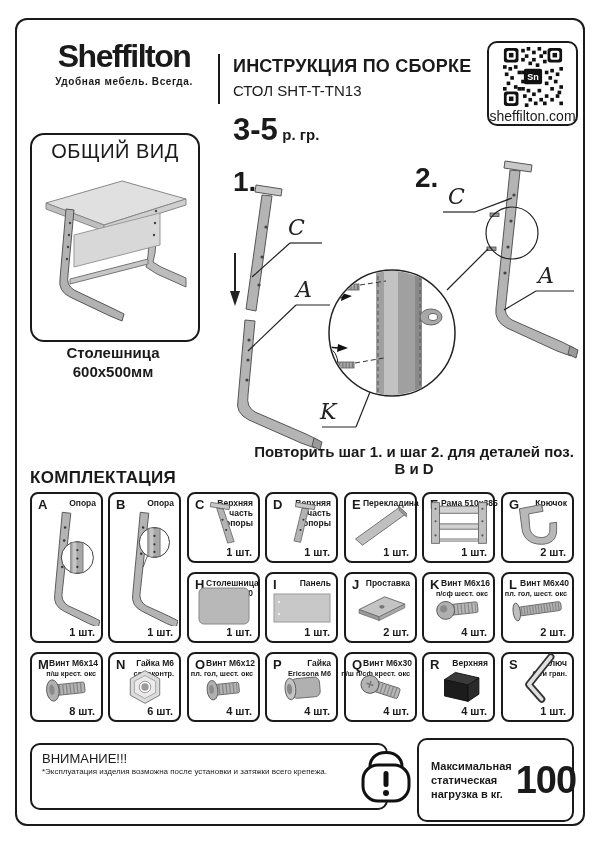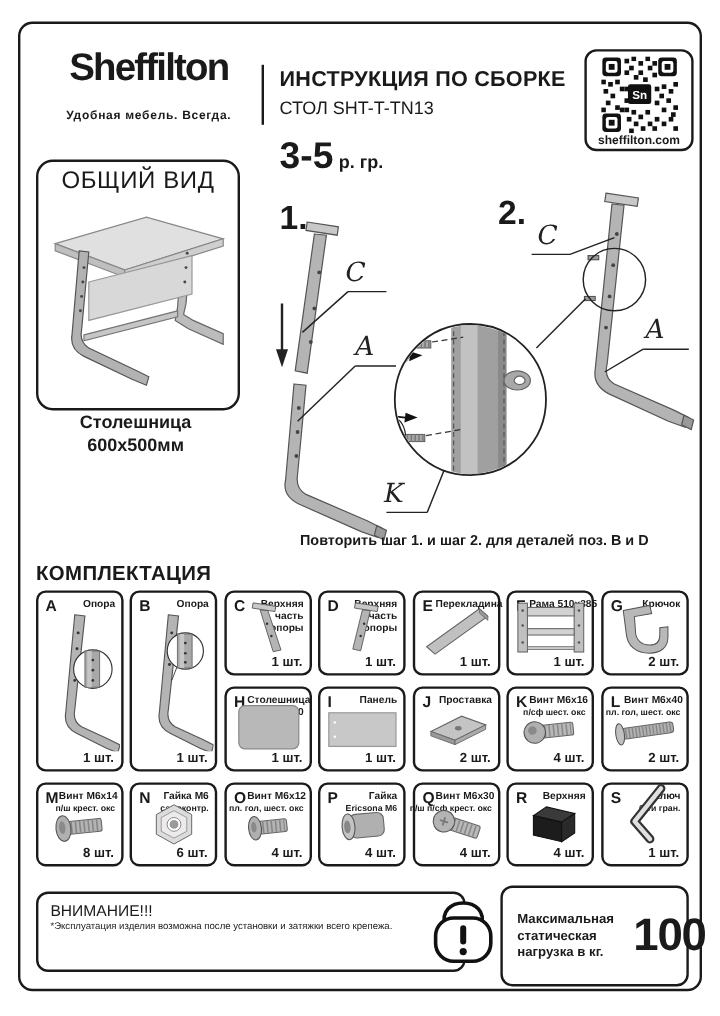--- a/index.html
+++ b/index.html
@@ -3,45 +3,45 @@
 <meta charset="utf-8">
 <style>
   html,body{margin:0;padding:0;background:#fff;}
   .page{position:relative;width:600px;height:847px;background:#fff;overflow:hidden;
         font-family:"Liberation Sans",sans-serif;color:#1a1a1a;}
   .page-border{position:absolute;left:15px;top:18px;width:566px;height:804px;
         border:2px solid #1a1a1a;border-radius:12px;}
   
   .brand{position:absolute;left:44px;top:40px;width:160px;text-align:center;}
   .brand-name{font-size:32px;font-weight:bold;letter-spacing:-1.5px;line-height:1;}
-  .brand-tag{font-size:10px;font-weight:bold;letter-spacing:.6px;margin-top:19px;}
+  .brand-tag{font-size:10px;font-weight:bold;letter-spacing:.6px;margin-top:4px;}
   .hdr-divider{position:absolute;left:218px;top:54px;width:2px;height:50px;background:#1a1a1a;}
   .doc-title{position:absolute;left:233px;top:56px;font-size:18px;font-weight:bold;letter-spacing:.2px;}
   .doc-sub{position:absolute;left:233px;top:82px;font-size:15px;}
   .qr-box{position:absolute;left:487px;top:41px;width:87px;height:81px;border:2px solid #1a1a1a;
         border-radius:10px;display:flex;flex-direction:column;align-items:center;}
   .qr-box svg{margin-top:4px;}
-  .qr-caption{font-size:10px;font-weight:bold;margin-top:1px;}
+  .qr-caption{font-size:14px;font-weight:normal;margin-top:1px;}
   
   .overview-box{position:absolute;left:30px;top:133px;width:166px;height:205px;
         border:2px solid #1a1a1a;border-radius:14px;text-align:center;}
   .overview-title{font-size:20px;font-weight:normal;margin-top:5px;letter-spacing:.5px;}
   .overview-caption{position:absolute;left:30px;top:344px;width:166px;text-align:center;
         font-size:15px;font-weight:bold;line-height:1.25;}
   
   .age{position:absolute;left:233px;top:112px;}
   .age-big{font-size:31px;font-weight:bold;}
   .age-small{font-size:15px;font-weight:bold;margin-top:45px;}
   .step-num{position:absolute;font-size:28px;font-weight:bold;}
   .step1{left:233px;top:166px;} .step2{left:415px;top:162px;}
   .steps-svg{position:absolute;left:218px;top:155px;}
   .dlabel{position:absolute;font-family:"DejaVu Serif",serif;font-style:italic;
         font-size:22px;color:#222;}
-  .repeat-note{position:absolute;left:250px;top:443px;width:328px;text-align:left;
-        font-size:12px;font-weight:bold;z-index:5;}
+  .repeat-note{position:absolute;left:250px;top:443px;width:328px;text-align:center;
+        font-size:15px;font-weight:bold;z-index:5;}
   
   .parts-title{position:absolute;left:30px;top:468px;font-size:17px;font-weight:bold;letter-spacing:.3px;}
   .cell{position:absolute;width:73px;border:2px solid #1a1a1a;border-radius:8px;
         box-sizing:border-box;background:#fff;}
   .cell .letter{position:absolute;top:3px;left:6px;font-size:13px;font-weight:bold;}
   .pname{position:absolute;top:4px;right:5px;left:17px;text-align:right;
         font-size:8.5px;font-weight:bold;line-height:1.2;}
   .nw{white-space:nowrap;}
   .psub{position:absolute;top:15px;right:5px;white-space:nowrap;font-size:7.3px;font-weight:bold;padding-left:13px;}
   .qty{position:absolute;bottom:3px;right:6px;font-size:11px;font-weight:bold;}
@@ -53,21 +53,21 @@
   
   .attn-box{position:absolute;left:30px;top:743px;width:358px;height:67px;
         border:2px solid #1a1a1a;border-radius:10px;box-sizing:border-box;padding:6px 10px;}
   .attn-title{font-size:13px;font-weight:normal;}
   .attn-line{font-size:8px;line-height:1.4;}
   .kettlebell{position:absolute;left:358px;top:742px;}
   .load-box{position:absolute;left:417px;top:738px;width:157px;height:84px;
         border:2px solid #1a1a1a;border-radius:10px;box-sizing:border-box;
         display:flex;align-items:center;}
   .load-text{font-size:11px;font-weight:bold;line-height:1.3;margin-left:12px;}
-  .load-value{font-size:38px;font-weight:bold;margin-left:16px;letter-spacing:-1px;}
+  .load-value{font-size:38px;font-weight:bold;margin-left:4px;letter-spacing:-1px;}
 </style>
 </head>
 <body>
 
 <div class="page">
   <div class="page-border"></div>
 
   <div class="brand">
     <div class="brand-name">Sheffilton</div>
     <div class="brand-tag">Удобная мебель. Всегда.</div>

